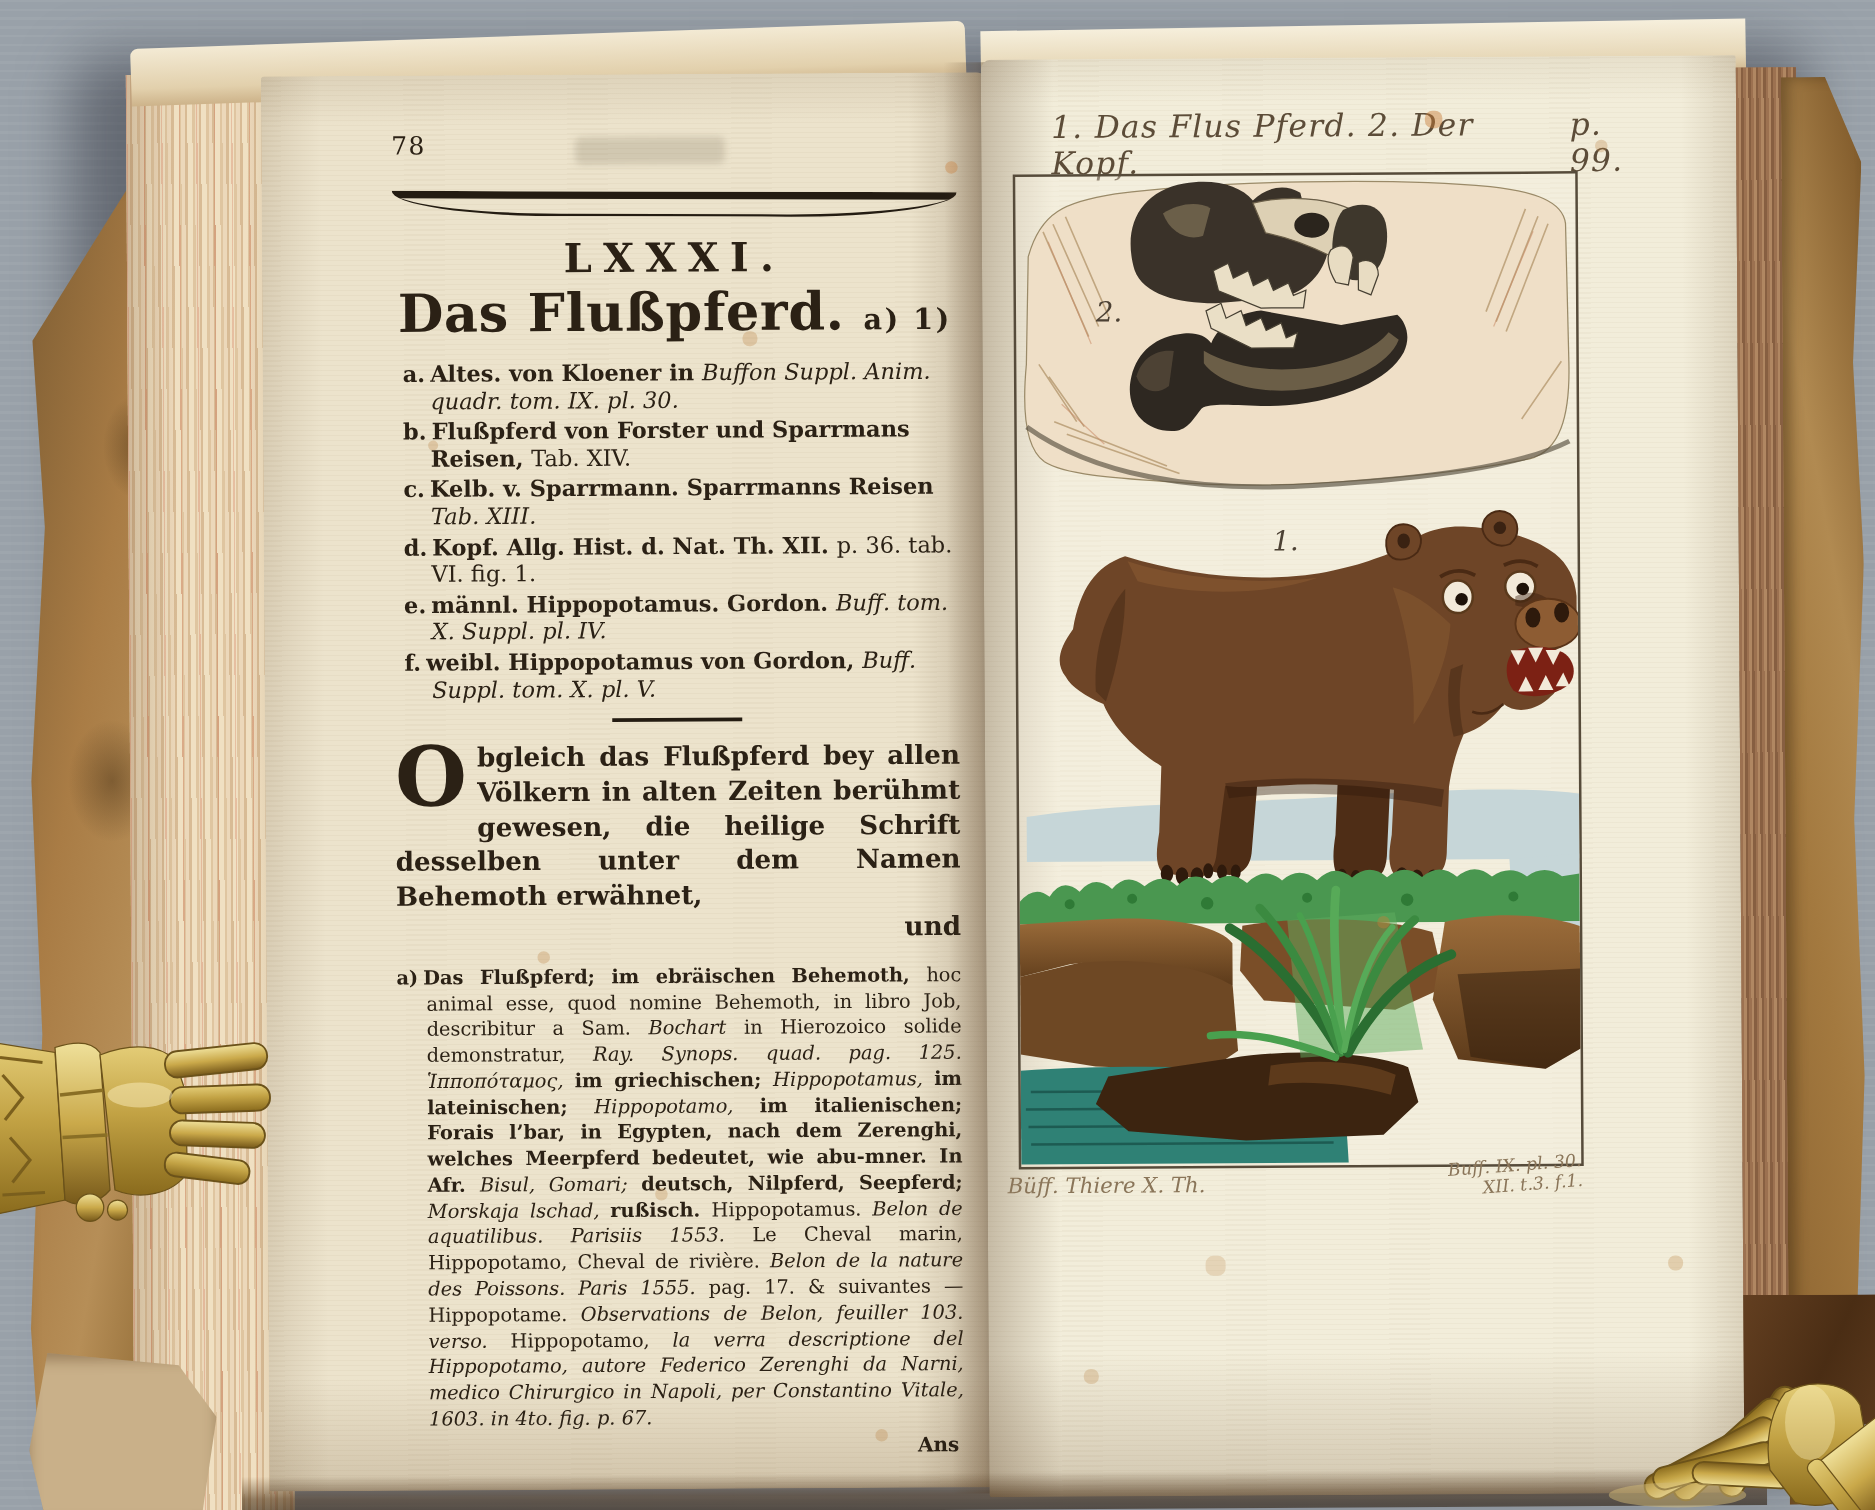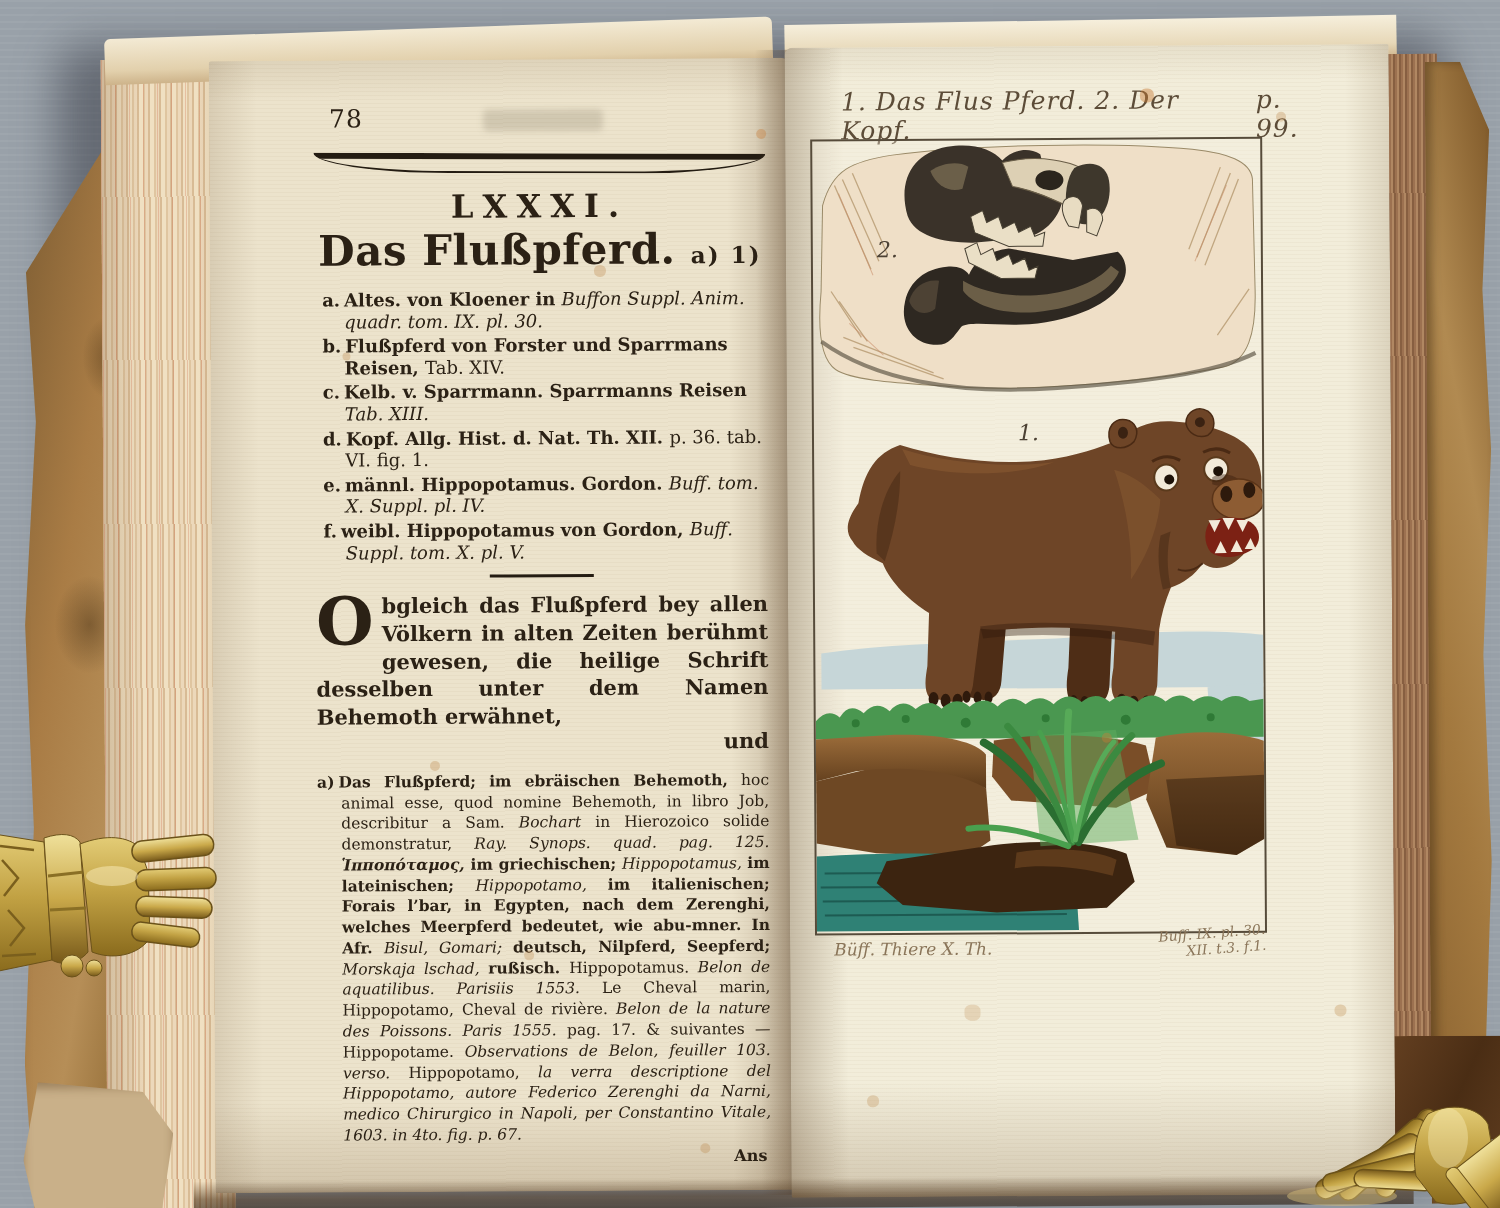--- a/index.html
+++ b/index.html
@@ -72,21 +72,21 @@
       box-shadow:
         600px 268px 0 4px rgba(185,130,65,.30), 762px 132px 0 3px rgba(200,120,50,.35),
         1148px 96px 0 5px rgba(200,125,55,.45), 1282px 118px 0 3px rgba(185,130,65,.3),
         968px 1012px 0 6px rgba(190,140,80,.25), 868px 1100px 0 4px rgba(190,140,80,.3),
         432px 762px 0 3px rgba(185,130,65,.3), 700px 1146px 0 3px rgba(185,130,65,.3),
         346px 352px 0 2px rgba(185,130,65,.3), 1104px 738px 0 3px rgba(200,125,55,.4),
         525px 952px 0 3px rgba(185,130,65,.28), 1336px 1012px 0 4px rgba(190,135,70,.3);}
   
   #text-block{left:104px;top:44px;width:452px;color:var(--c-ink,#2e2418);}
   .header-row{display:flex;align-items:flex-start;height:34px;}
-  .pagenum{font-size:25px;letter-spacing:1px;margin-left:16px;}
+  .pagenum{font-size:20px;letter-spacing:1px;}
   .ghost{margin-left:120px;margin-top:6px;width:120px;height:22px;border-radius:5px;
       background:rgba(88,78,55,.18);filter:blur(3px);}
   .dbl-rule{margin-top:16px;height:12px;border-top:6px solid #241c12;border-bottom:2px solid #241c12;
       border-radius:0 0 60% 60%/0 0 200% 200%;transform:rotate(.5deg);}
   .chap-num{margin-top:14px;text-align:center;font-size:32px;letter-spacing:9px;font-weight:600;}
   .chap-title{margin-top:0;text-align:center;font-size:42px;font-weight:bold;letter-spacing:.5px;}
   .chap-title .note{font-size:23px;font-weight:bold;letter-spacing:2px;}
   .ref-list{margin:14px 0 0 0;padding:0 0 0 30px;list-style:none;font-size:18px;line-height:1.2;}
   .ref-list li{text-indent:-22px;margin-bottom:3px;}
   .ref-letter{font-weight:bold;padding-right:4px;}
@@ -94,28 +94,28 @@
   .body-par{margin:14px 0 0 0;font-size:21px;line-height:1.32;text-align:justify;font-weight:bold;}
   .dropcap{float:left;font-size:66px;line-height:.78;padding:4px 8px 0 0;font-weight:bold;}
   .par-cont{text-align:right;font-size:21px;font-weight:bold;line-height:1.1;}
   .footnote{margin:18px 0 0 0;font-size:15.5px;line-height:1.34;text-align:justify;
       padding-left:24px;text-indent:-24px;}
   .fn-label{font-weight:bold;padding-right:4px;}
   .catchword{text-align:right;font-size:16px;font-weight:bold;margin-top:2px;padding-right:4px;}
   .seg-fraktur{font-weight:bold;}
   .seg-roman{font-weight:normal;}
   .seg-italic{font-style:italic;font-weight:normal;}
-  .seg-greek{font-style:italic;font-weight:bold;}
+  .seg-greek{font-style:italic;font-weight:normal;}
   
   #plate-caption-row{left:56px;top:40px;width:492px;display:flex;justify-content:space-between;
       font-style:italic;font-size:25px;color:var(--c-caption,#5c4c38);letter-spacing:1px;}
   #plate-frame{left:25px;top:92px;width:448px;height:792px;border:2px solid #564b3a;
       background:rgba(245,240,225,.35);}
   #plate-frame svg{display:block;}
-  .credit-left{left:44px;top:892px;font-style:italic;font-size:17px;color:var(--c-plate-ink,#8a7559);}
+  .credit-left{left:16px;top:892px;font-style:italic;font-size:17px;color:var(--c-plate-ink,#8a7559);}
   .credit-right{left:300px;top:882px;width:176px;text-align:right;font-style:italic;font-size:14px;
       line-height:1.15;color:var(--c-plate-ink,#8a7559);transform:rotate(-4deg);}
   .figlabel{font-style:italic;font-size:22px;fill:#4c4134;font-family:"DejaVu Serif",serif;}
   
   #hand-left{left:-6px;top:780px;width:224px;height:208px;}
   #hand-right{left:1280px;top:1018px;width:220px;height:190px;}
 </style>
 </head>
 <body>
 

